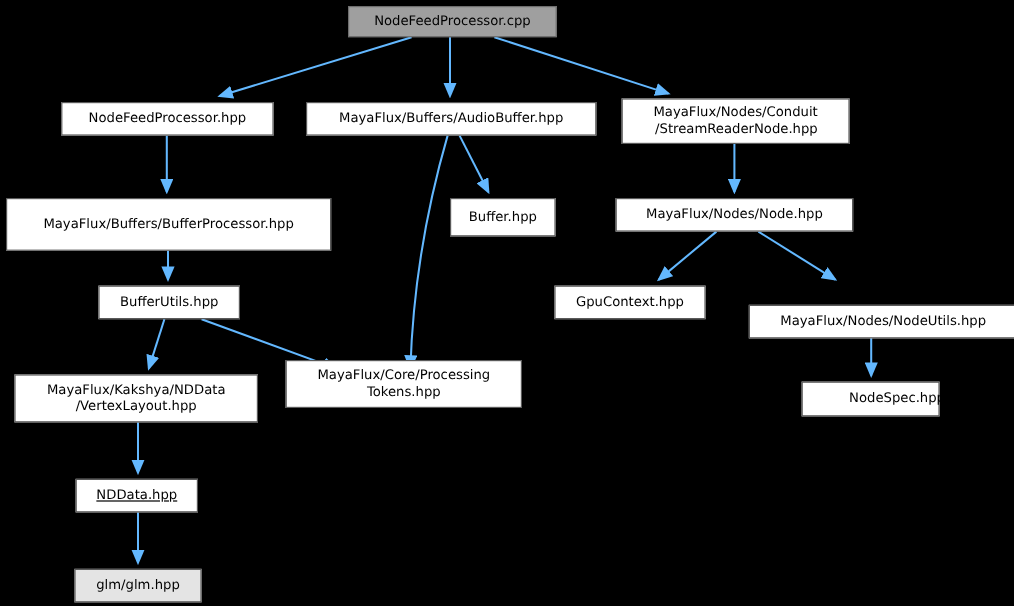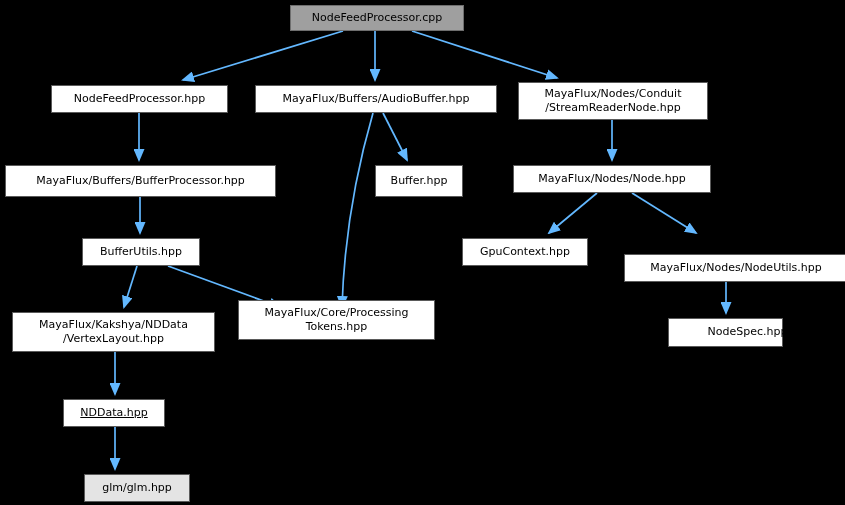--- a/index.html
+++ b/index.html
@@ -55,24 +55,24 @@
     <path class="edge" d="M115,352 L115,394"></path>
     <path class="edge" d="M115,427 L115,469"></path>
   </svg>
 
   <div class="node root" style="left:290px;top:5px;width:174px;height:26px;">NodeFeedProcessor.cpp</div>
 
   <div class="node" style="left:51px;top:85px;width:177px;height:28px;">NodeFeedProcessor.hpp</div>
 
   <div class="node" style="left:255px;top:85px;width:242px;height:28px;">MayaFlux/Buffers/AudioBuffer.hpp</div>
 
-  <div class="node" style="left:518px;top:82px;width:190px;height:38px;">MayaFlux/Nodes/Conduit
+  <div class="node" style="left:518px;top:82px;width:190px;height:38px;text-align:right;">MayaFlux/Nodes/Conduit
 /StreamReaderNode.hpp</div>
 
-  <div class="node" style="left:5px;top:165px;width:271px;height:32px;">MayaFlux/Buffers/BufferProcessor.hpp</div>
+  <div class="node" style="left:5px;top:165px;width:271px;height:44px;">MayaFlux/Buffers/BufferProcessor.hpp</div>
 
   <div class="node" style="left:375px;top:165px;width:88px;height:32px;">Buffer.hpp</div>
 
   <div class="node" style="left:513px;top:165px;width:198px;height:28px;">MayaFlux/Nodes/Node.hpp</div>
 
   <div class="node" style="left:82px;top:238px;width:118px;height:28px;">BufferUtils.hpp</div>
 
   <div class="node" style="left:462px;top:238px;width:126px;height:28px;">GpuContext.hpp</div>
 
   <div class="node" style="left:624px;top:238px;width:224px;height:28px;margin-top:16px;">MayaFlux/Nodes/NodeUtils.hpp</div>
@@ -80,15 +80,15 @@
   <div class="node" style="left:12px;top:312px;width:203px;height:40px;">MayaFlux/Kakshya/NDData
 /VertexLayout.hpp</div>
 
   <div class="node" style="left:238px;top:300px;width:197px;height:40px;">MayaFlux/Core/Processing
 Tokens.hpp</div>
 
   <div class="node" style="left:668px;top:318px;width:115px;height:29px;padding-left:44px;">NodeSpec.hpp</div>
 
   <div class="node" style="left:63px;top:399px;width:102px;height:28px;text-decoration:underline;">NDData.hpp</div>
 
-  <div class="node external" style="left:62px;top:474px;width:106px;height:28px;margin-left:22px;">glm/glm.hpp</div>
+  <div class="node external" style="left:62px;top:474px;width:106px;height:28px;">glm/glm.hpp</div>
 
 </div>
 
 </body></html>

